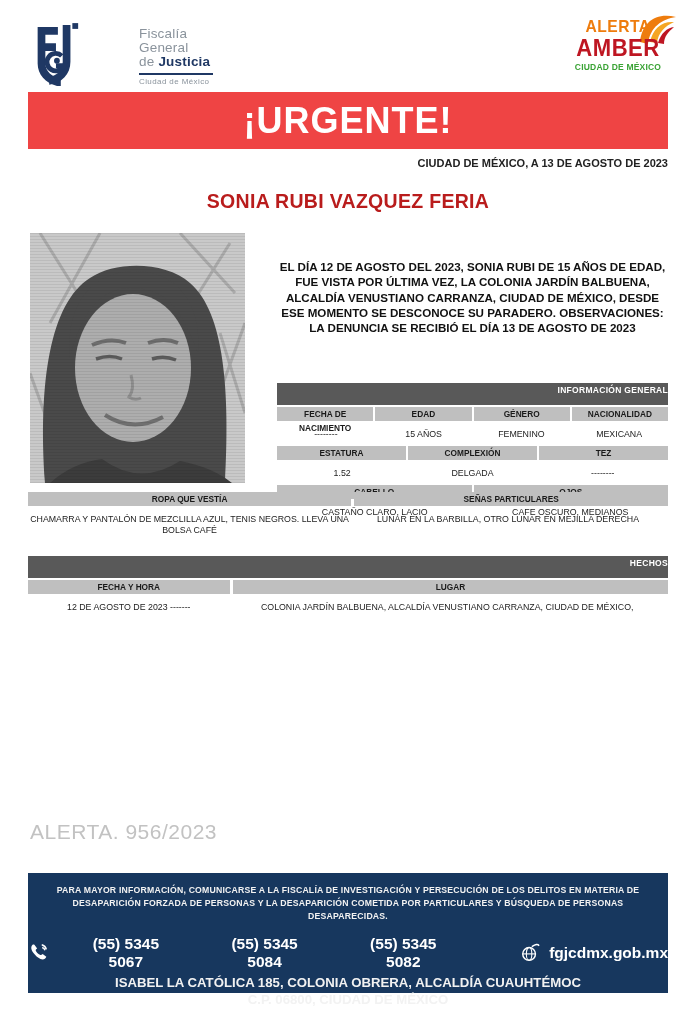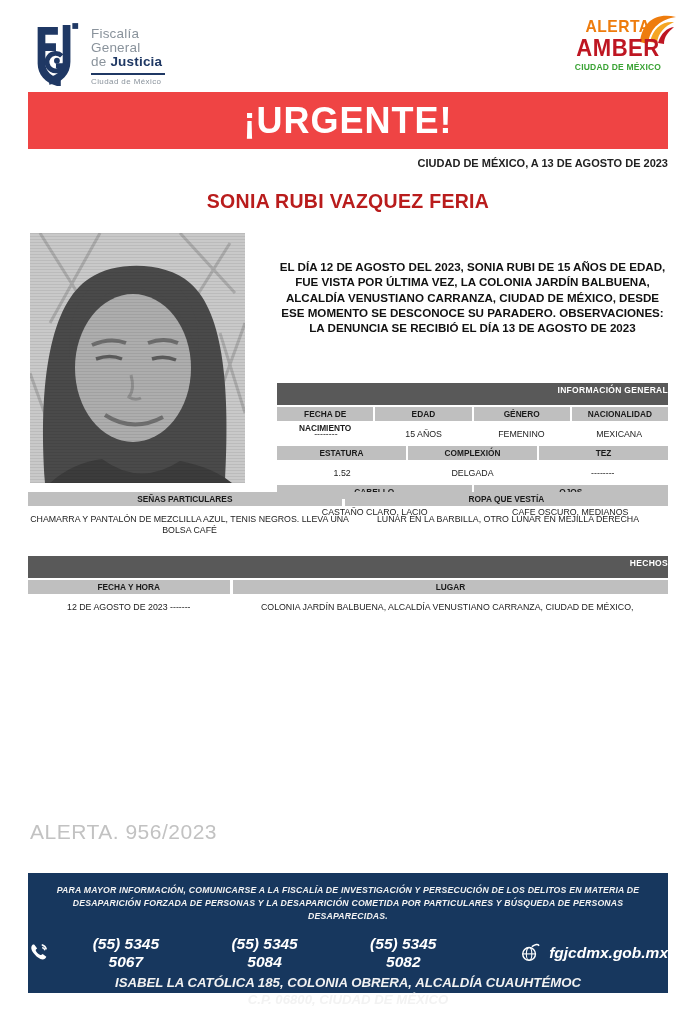--- a/index.html
+++ b/index.html
@@ -1,21 +1,21 @@
 <!DOCTYPE html>
 <html><head>
 <meta charset="utf-8">
 <style>
   * { margin:0; padding:0; box-sizing:border-box; }
   body { background:#fff; font-family:"Liberation Sans", sans-serif; }
   .page { position:relative; width:696px; height:1017px; background:#ffffff; overflow:hidden;
           font-family:"Liberation Sans", sans-serif; color:#1a1a1a; }
 
   
-  .fgj-logo { position:absolute; left:28px; top:20px; display:flex; align-items:flex-start; }
+  .fgj-logo { position:absolute; left:28px; top:20px; display:flex; align-items:flex-start;gap:48px; }
   .fgj-text { margin-left:9px; line-height:1.05; padding-top:7px; }
   .fgj-line { font-size:13.5px; color:#8a939c; letter-spacing:.2px; }
   .fgj-bold { color:#1f3864; font-weight:bold; }
   .fgj-rule { width:74px; height:2px; background:#1f3864; margin:3px 0 3px 0; }
   .fgj-sub  { font-size:8px; color:#8a939c; letter-spacing:.4px; }
 
   .amber-logo { position:absolute; left:566px; top:18px; width:104px; text-align:center; line-height:1; }
   .amber-l1 { color:#ee7c0d; font-weight:800; font-size:17px; letter-spacing:.5px; transform:scaleX(.92); }
   .amber-l2 { color:#be1622; font-weight:800; font-size:24px; letter-spacing:.5px; margin-top:1px; transform:scaleX(.92); }
   .amber-l3 { color:#3aa335; font-weight:800; font-size:8.5px; margin-top:3px; letter-spacing:.2px; }
@@ -56,21 +56,21 @@
 
   .hechos { position:absolute; left:28px; top:556px; width:640px; }
   .hechos .c-fecha { flex:0 0 31.5%; }
   .hechos .c-lugar { flex:0 0 68%; }
 
   
   .alert-number { position:absolute; left:30px; top:820px; font-size:21px; color:#c2c2c2; letter-spacing:.5px; }
 
   
   .footer { position:absolute; left:28px; top:873px; width:640px; height:120px; background:#17375e;
-            color:#fff; text-align:center;font-style:italic; }
+            color:#fff; text-align:center; }
   .footer-info { padding:11px 18px 0; font-size:8.7px; font-weight:bold; line-height:1.5; letter-spacing:.2px; color:#f2f2f2; }
   .contact-row { margin-top:12px; display:flex; align-items:center; justify-content:center; gap:27px;
                  font-size:15.5px; font-weight:bold; }
   .contact-row .phone-num { margin-right:14px; }
   .contact-row .web-group { margin-left:26px; display:flex; align-items:center; gap:8px; }
   .address { font-size:13.2px; font-weight:bold; margin-top:3px; line-height:1.3; color:#f2f2f2; }
   .icon-svg { display:block; }
 </style>
 </head>
 <body>
@@ -176,22 +176,22 @@
       <div class="t-head">OJOS</div>
     </div>
     <div class="t-vals">
       <div class="t-val">CASTAÑO CLARO, LACIO</div>
       <div class="t-val">CAFE OSCURO, MEDIANOS</div>
     </div>
   </div>
 
   <div class="senas-row">
     <div class="t-row">
+      <div class="t-head c-right">ROPA QUE VESTÍA</div>
       <div class="t-head c-left">SEÑAS PARTICULARES</div>
-      <div class="t-head c-right">ROPA QUE VESTÍA</div>
     </div>
     <div class="t-vals">
       <div class="t-val c-right">CHAMARRA Y PANTALÓN DE MEZCLILLA AZUL, TENIS NEGROS. LLEVA UNA BOLSA CAFÉ</div>
       <div class="t-val c-left">LUNAR EN LA BARBILLA, OTRO LUNAR EN MEJILLA DERECHA</div>
     </div>
   </div>
 
   <div class="hechos">
     <div class="t-dark">HECHOS</div>
     <div class="t-row">

